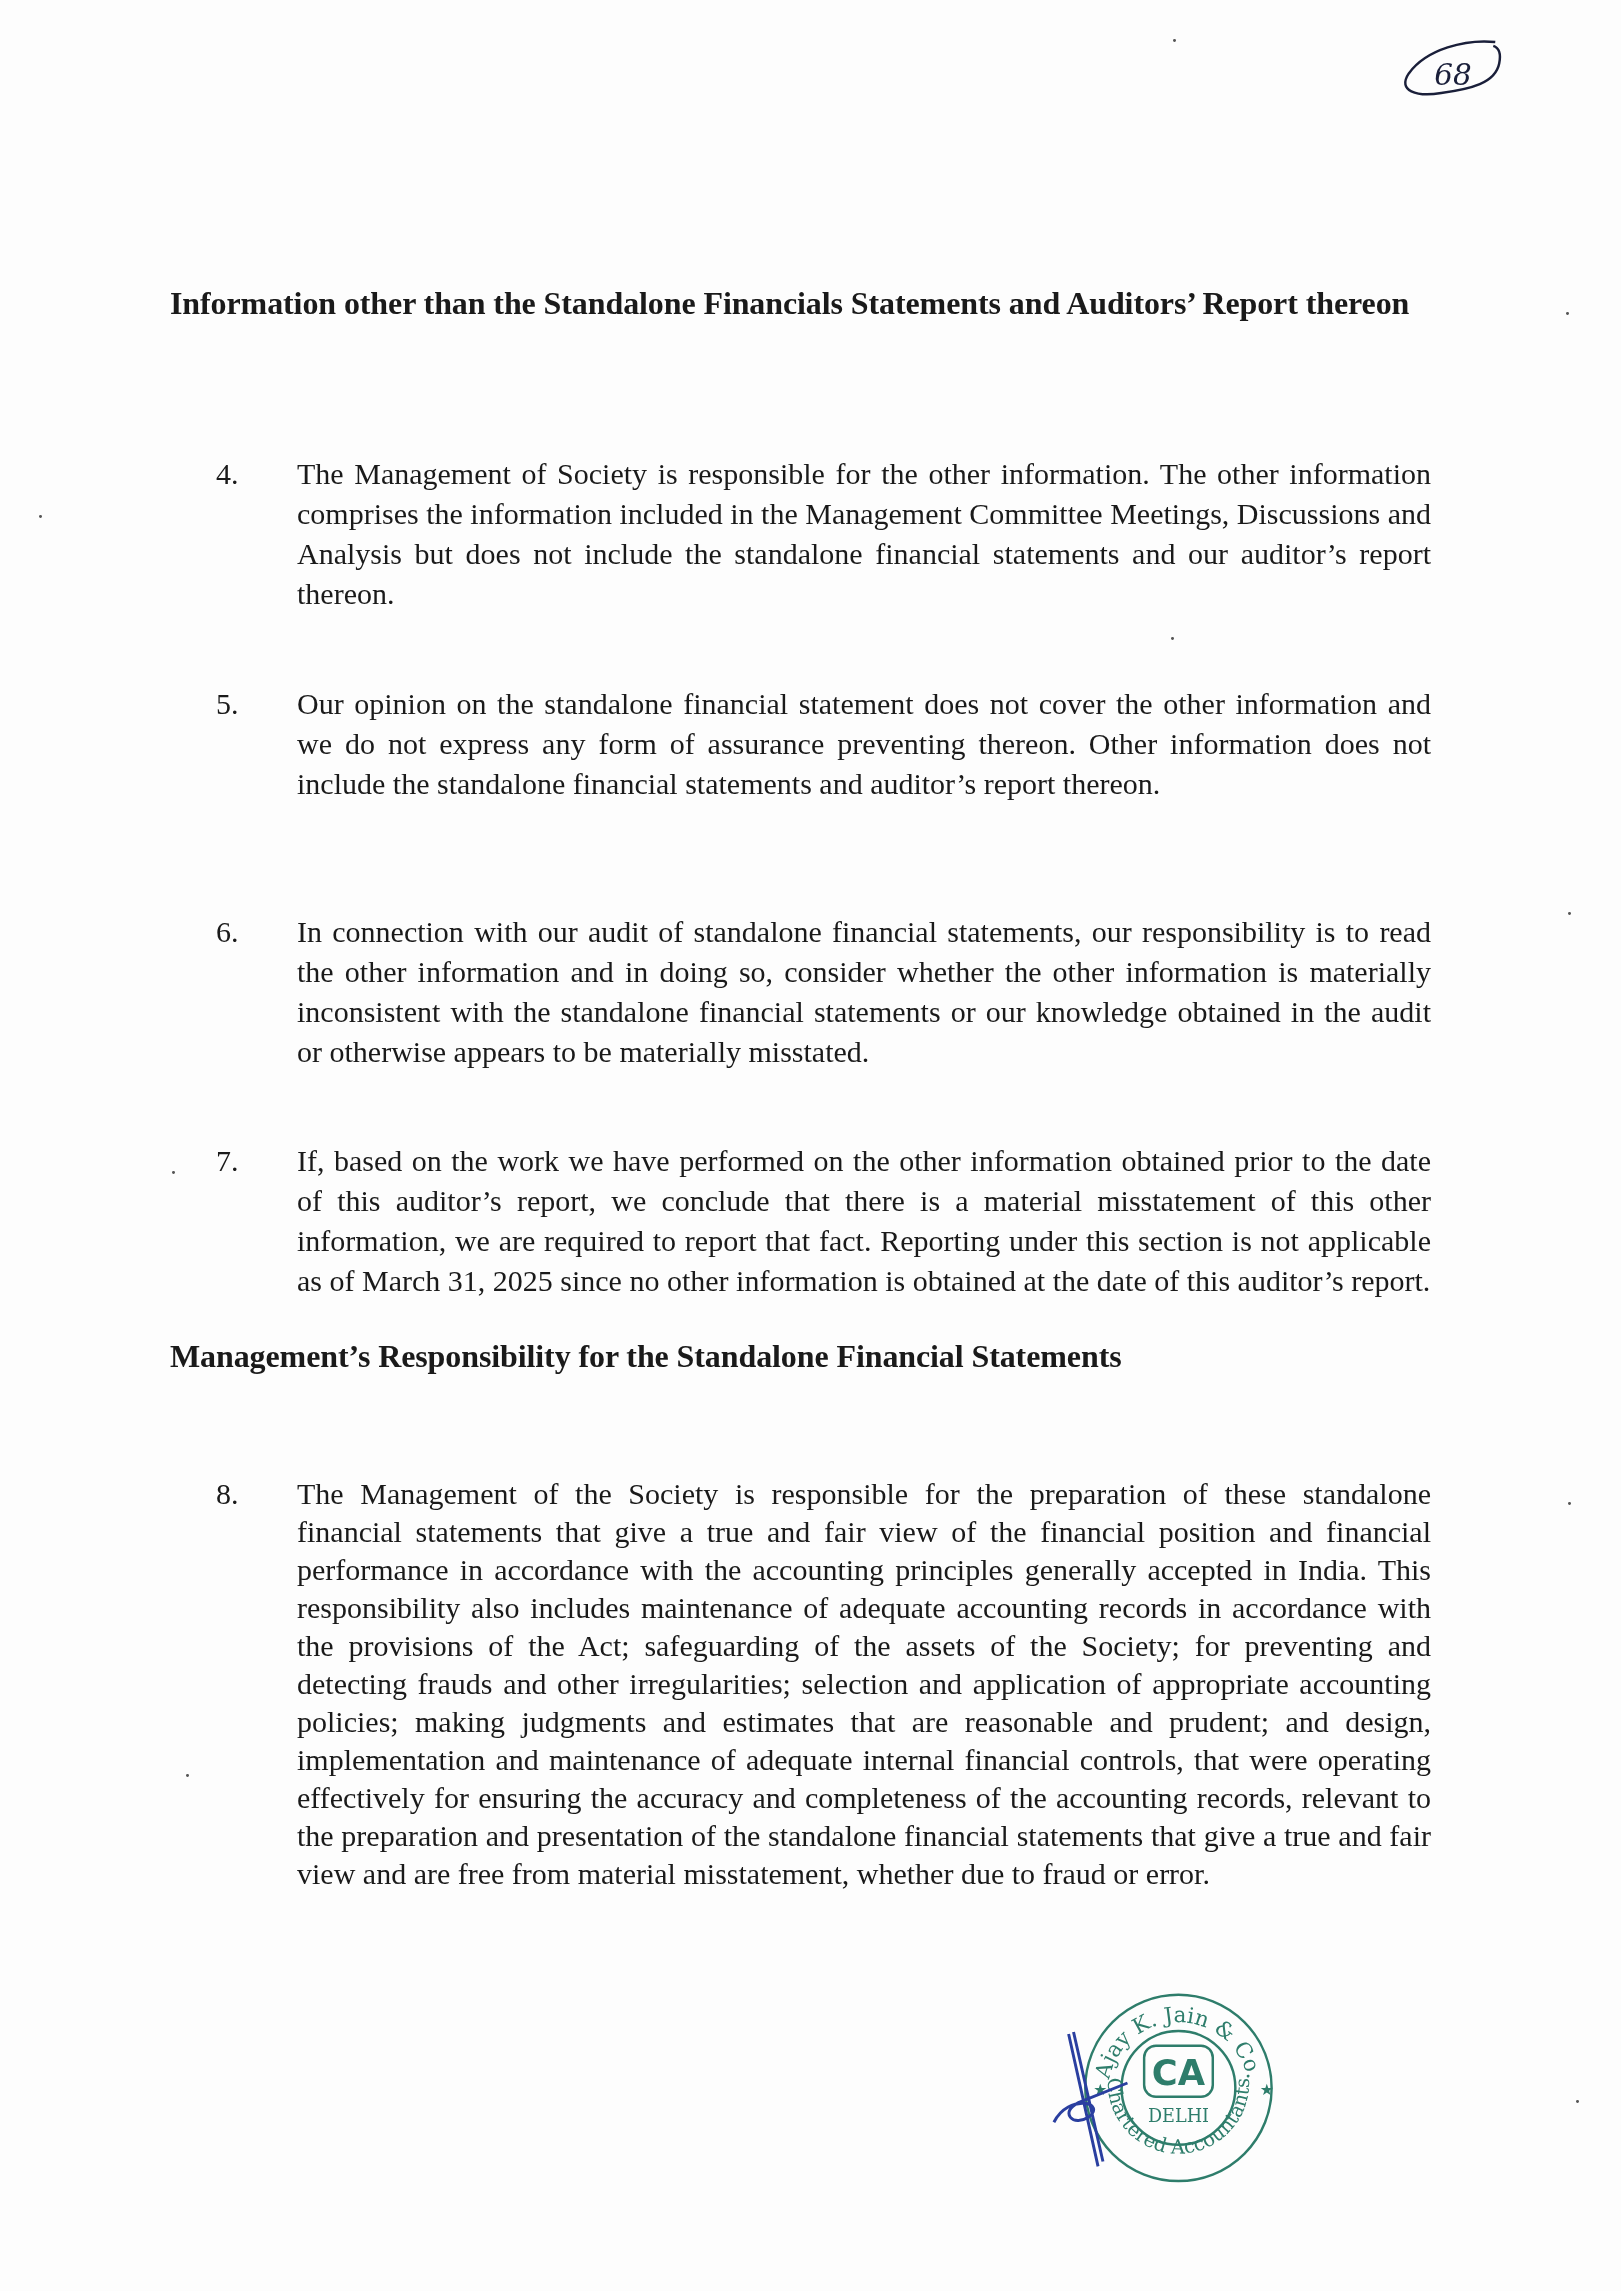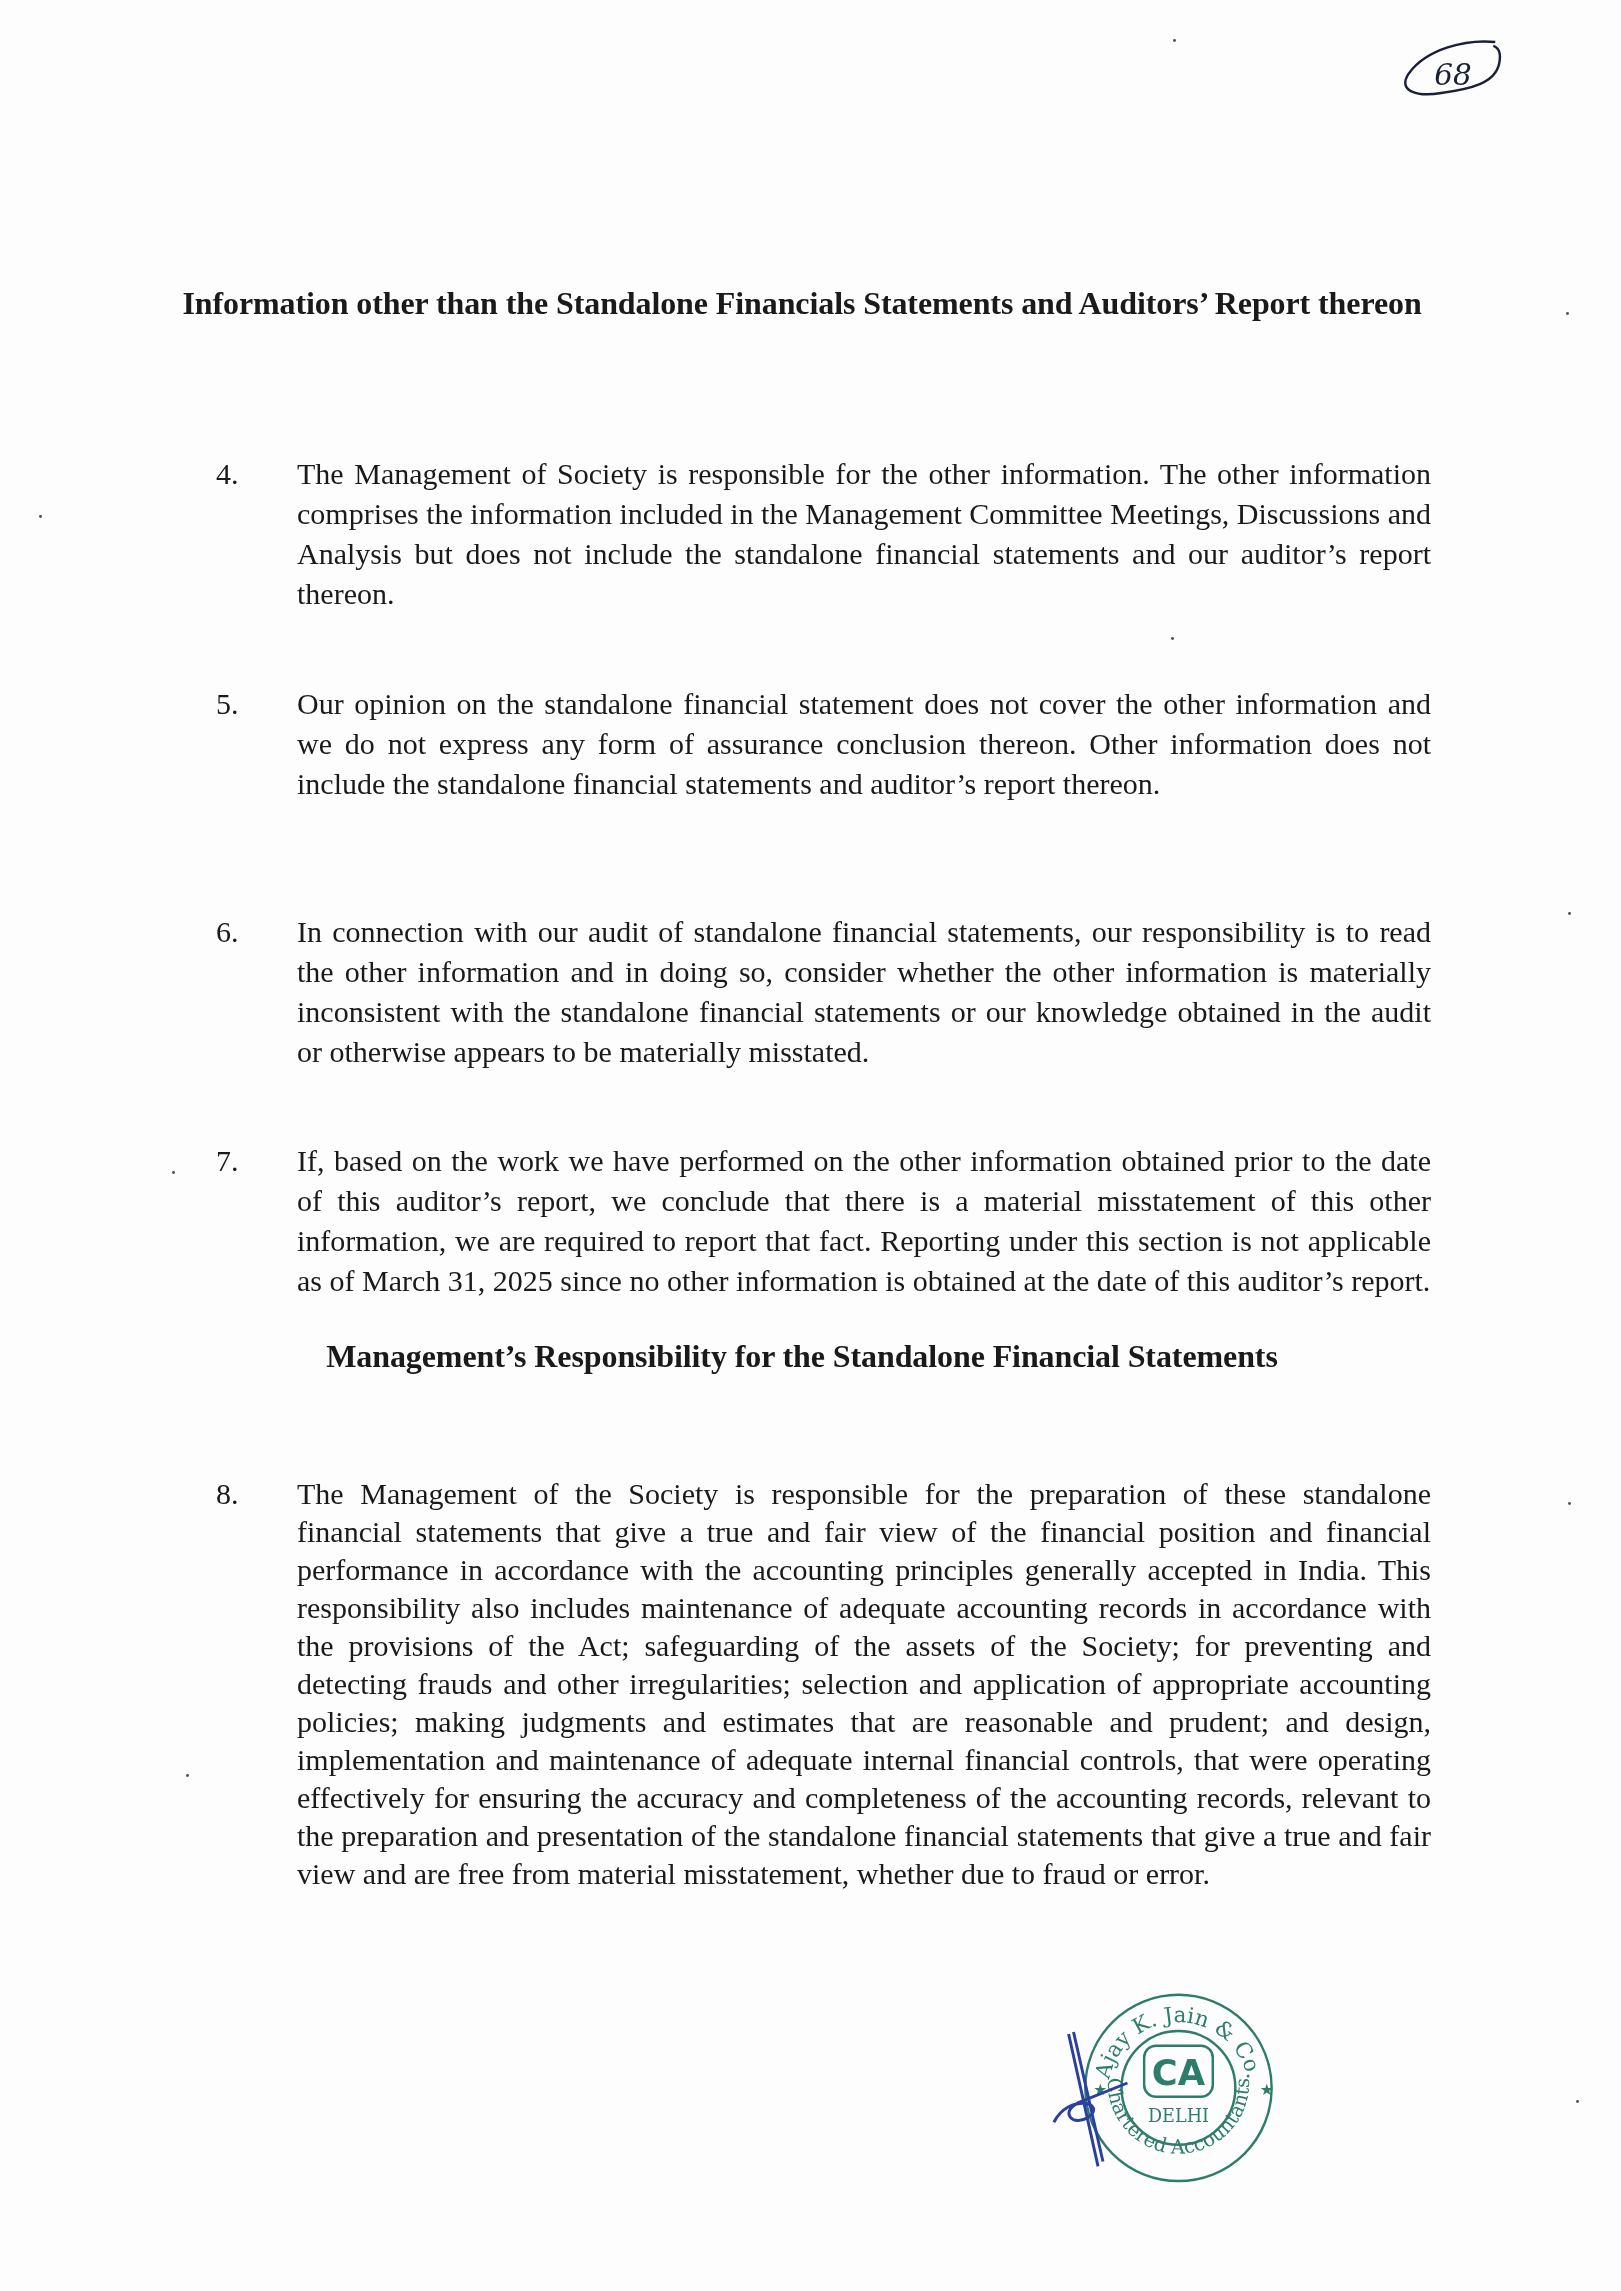--- a/index.html
+++ b/index.html
@@ -3,21 +3,21 @@
   <meta charset="utf-8">
   <style>
     html, body { margin: 0; padding: 0; }
     body {
       width: 1621px; height: 2292px; background: #fdfdfd; position: relative; overflow: hidden;
       font-family: "Liberation Serif", "DejaVu Serif", serif; color: #1a1a1a;
     }
     .page-num { position: absolute; left: 1397px; top: 34px; width: 113px; height: 69px; }
     .heading {
       position: absolute; left: 170px; font-weight: bold; font-size: 32px; line-height: 45px;
-      width: 1264px; letter-spacing: -0.1px; text-align: center;
+      width: 1264px; letter-spacing: -0.1px;
     }
     .h1 { top: 281px; }
     .h2 { top: 1334px; }
     .item { position: absolute; left: 216px; width: 1215px; font-size: 30px; line-height: 40px; }
     .item .num { position: absolute; left: 0; top: 0; width: 49px; }
     .item .txt { margin-left: 81px; text-align: justify; text-align-last: left; }
     .i4 { top: 454px; }
     .i5 { top: 684px; }
     .i6 { top: 912px; }
     .i7 { top: 1141px; }
@@ -34,21 +34,21 @@
 </svg>
 
 <div class="heading h1">Information other than the Standalone Financials Statements and Auditors’ Report thereon</div>
 
 <div class="item i4">
   <span class="num">4.</span>
   <div class="txt">The Management of Society is responsible for the other information. The other information comprises the information included in the Management Committee Meetings, Discussions and Analysis but does not include the standalone financial statements and our auditor’s report thereon.</div>
 </div>
 <div class="item i5">
   <span class="num">5.</span>
-  <div class="txt">Our opinion on the standalone financial statement does not cover the other information and we do not express any form of assurance conclusion thereon. Other information does not include the standalone financial statements and auditor’s report thereon.</div>
+  <div class="txt">Our opinion on the standalone financial statement does not cover the other information and we do not express any form of assurance preventing thereon. Other information does not include the standalone financial statements and auditor’s report thereon.</div>
 </div>
 <div class="item i6">
   <span class="num">6.</span>
   <div class="txt">In connection with our audit of standalone financial statements, our responsibility is to read the other information and in doing so, consider whether the other information is materially inconsistent with the standalone financial statements or our knowledge obtained in the audit or otherwise appears to be materially misstated.</div>
 </div>
 <div class="item i7">
   <span class="num">7.</span>
   <div class="txt">If, based on the work we have performed on the other information obtained prior to the date of this auditor’s report, we conclude that there is a material misstatement of this other information, we are required to report that fact. Reporting under this section is not applicable as of March 31, 2025 since no other information is obtained at the date of this auditor’s report.</div>
 </div>
 

